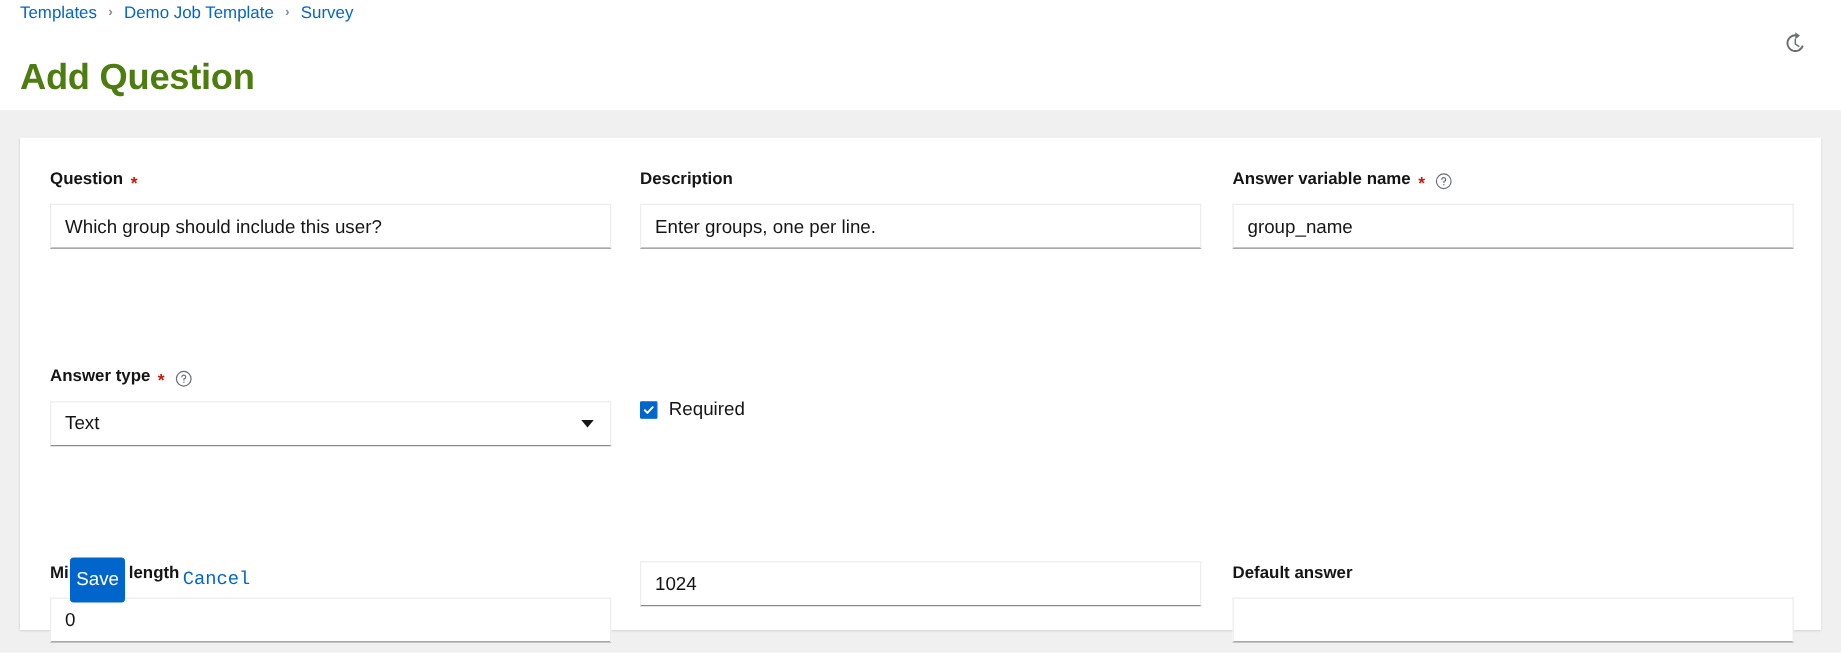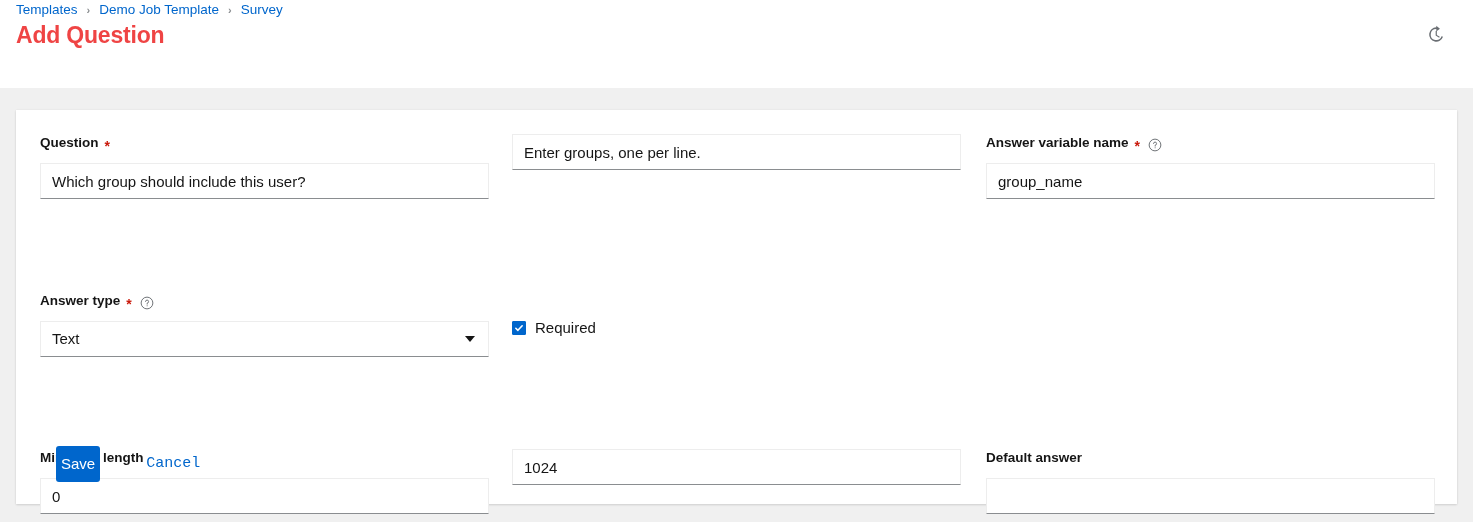--- a/index.html
+++ b/index.html
@@ -43,25 +43,25 @@
 
   .crumb-sep {
     color: #8a8d90;
     font-size: 11px;
     margin: 0 9px;
     user-select: none;
     font-weight: 700;
   }
 
   .page-title {
-    font-size: 23px;
+    font-size: 29px;
     font-weight: 700;
     letter-spacing: -0.2px;
-    color: #ef4444;
-    margin-top: 1px;
+    color: #4d7c0f;
+    margin-top: 28px;
     line-height: 30px;
   }
 
   .history-btn {
     position: absolute;
     top: 22px;
     right: 26px;
     width: 24px;
     height: 24px;
     display: flex;
@@ -278,20 +278,23 @@
     <div class="field col1 row1">
       <div class="field-label">
         <span>Question</span>
         <span class="req-star">*</span>
       </div>
       <input class="text-input" type="text" value="Which group should include this user?" style="">
       <div class="spacer-row1"></div>
     </div>
 
     <div class="field col2 row1">
+      <div class="field-label">
+        <span>Description</span>
+      </div>
       <input class="text-input" type="text" placeholder="Enter groups, one per line." style="">
     </div>
 
     <div class="field col3 row1">
       <div class="field-label">
         <span>Answer variable name</span>
         <span class="req-star">*</span>
         <span class="help-icon">
           <svg width="14" height="14" viewBox="0 0 16 16" fill="none" stroke="currentColor" stroke-width="1.1">
             <circle cx="8" cy="8" r="6.7"></circle>

